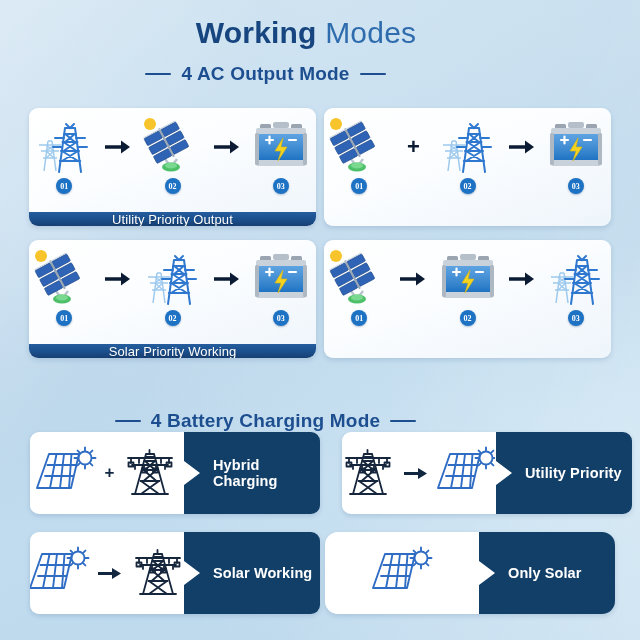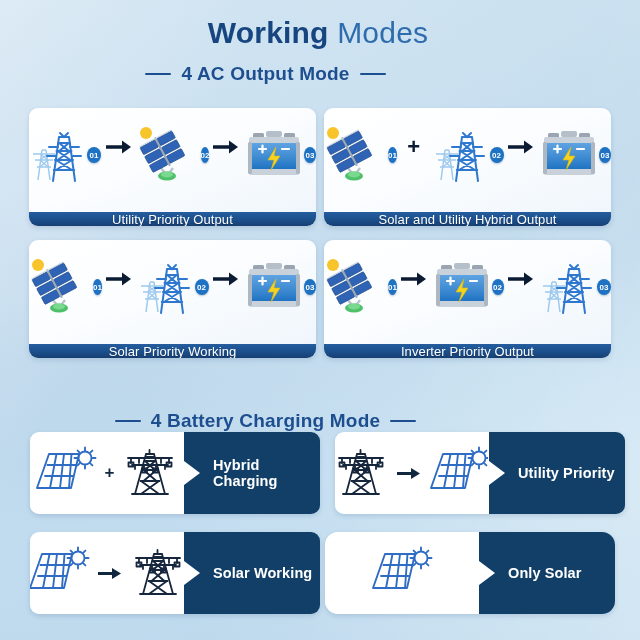--- a/index.html
+++ b/index.html
@@ -11,38 +11,38 @@
       radial-gradient(ellipse 120% 70% at 8% 30%, #cadff0 0%, rgba(202,223,240,0) 60%),
       radial-gradient(ellipse 120% 80% at 95% 72%, #cfe5f3 0%, rgba(207,229,243,0) 62%),
       linear-gradient(170deg,#cfe3f1 0%,#c3dcee 22%,#b9d5e9 48%,#c2dcef 72%,#bcd8ec 100%);
     position:relative;
   }
   .sheen{position:absolute;inset:0;pointer-events:none;
     background:linear-gradient(118deg,rgba(255,255,255,.30) 0%,rgba(255,255,255,0) 28%,rgba(255,255,255,0) 62%,rgba(255,255,255,.22) 100%);}
 
   
   .title{position:absolute;top:16px;left:0;width:612px;text-align:center;
-    font-size:30px;line-height:34px;color:#2f6cae;letter-spacing:.2px;padding-left:12px;}
+    font-size:30px;line-height:34px;color:#2f6cae;letter-spacing:.2px;}
   .title .strong{font-weight:bold;color:#17457f;}
   .title .light{font-weight:normal;color:#2f6cae;}
 
   .subhead{position:absolute;left:0;width:531px;text-align:center;
     font-size:19px;font-weight:bold;color:#1d4e8f;letter-spacing:.2px;
     display:flex;align-items:center;justify-content:center;gap:10px;}
   .subhead .dash{display:inline-block;width:26px;height:2px;background:#1d4e8f;border-radius:1px;}
   #sub-ac{top:63px;}
   #sub-bat{top:388px;margin-top:22px;}
 
   
   .card{position:absolute;width:287px;height:118px;border-radius:9px;
     background:linear-gradient(160deg,#ffffff 0%,#fbfdff 45%,#eef5fb 100%);
     box-shadow:0 2px 5px rgba(40,80,130,.17);overflow:hidden;}
   .card .flow{position:absolute;left:0;top:0;width:287px;height:92px;
     display:flex;align-items:center;justify-content:center;gap:4px;}
-  .card .slot{width:72px;display:flex;flex-direction:row;align-items:center;justify-content:flex-start;}
+  .card .slot{width:72px;display:flex;flex-direction:column;align-items:center;justify-content:flex-start;font-family:Liberation Serif, serif;}
   .card .art{height:62px;display:flex;align-items:center;justify-content:center;}
   .badge{width:16px;height:16px;border-radius:50%;background:#1d72c4;color:#fff;
     font-size:8px;font-weight:bold;display:flex;align-items:center;justify-content:center;
     margin-top:2px;box-shadow:0 1px 2px rgba(20,60,110,.3);}
   .op{font-size:22px;color:#0b1b33;font-weight:bold;line-height:1;margin-bottom:14px;
     display:flex;align-items:center;justify-content:center;width:30px;}
   .op svg{display:block;}
   .cardlabel{position:absolute;left:0;bottom:0;width:287px;height:14px;
     background:linear-gradient(180deg,#255d9e 0%,#1b4f8c 55%,#173f73 100%);
     color:#fff;font-size:13px;font-weight:normal;display:flex;align-items:center;justify-content:center;
@@ -239,21 +239,20 @@
       <rect x="4" y="15" width="4" height="32" rx="1.5" fill="#aeb8c2"></rect>
       <rect x="52" y="15" width="4" height="32" rx="1.5" fill="#aeb8c2"></rect>
       <path d="M15 22 h7 M18.5 18.5 v7" stroke="#ffffff" stroke-width="2.2" stroke-linecap="round"></path>
       <path d="M38 22 h7" stroke="#ffffff" stroke-width="2.2" stroke-linecap="round"></path>
       <path d="M32 20 L24 33 h6 l-3 10 9 -14 h-6 z" fill="#f5d321" stroke="#e0b806" stroke-width=".6"></path>
     </svg>
         </div>
         <div class="badge">03</div>
       </div>
     </div>
-    <div class="cardlabel">Solar and Utility Hybrid Output</div>
   </div>
 <div class="card" id="ac-card-2" style="left:29px;top:240px;">
     <div class="flow">
       <div class="slot">
         <div class="art">
           <svg width="64" height="60" viewBox="0 0 64 60">
       <circle cx="9" cy="9" r="6" fill="#f7c52b"></circle>
       <g>
         <path d="M24 44 L30 52 M36 44 L30 52" stroke="#b9c3cd" stroke-width="2.4" fill="none"></path>
         <ellipse cx="30" cy="52" rx="9" ry="4.5" fill="#4fc06a"></ellipse>
@@ -411,21 +410,20 @@
         <path d="M29 19 H41 M27.5 27 H42.5 M26 36 H44 M24.8 46 H45.2"></path>
         <path d="M30.2 19 L39.8 27 M39.8 19 L30.2 27 M28.5 27 L41.5 36 M41.5 27 L28.5 36 M27 36 L43 46 M43 36 L27 46"></path>
         <path d="M31 9 L35 13 L39 9"></path>
         <path d="M20 23 H29 M41 23 H50 M18 32 H27 M43 32 H52"></path>
       </g>
     </svg>
         </div>
         <div class="badge">03</div>
       </div>
     </div>
-    <div class="cardlabel">Inverter Priority Output</div>
   </div>
 
 <div class="bcard" id="bc-card-0" style="left:30px;top:432px;">
     <div class="bleft">
       <div><svg width="62" height="50" viewBox="0 0 62 50">
       <g stroke="#2f6cc4" stroke-width="1.9" fill="none" stroke-linejoin="round">
         <path d="M14 8 L44 8 L36 42 L2 42 Z"></path>
         <path d="M21.5 8 L15 42 M29 8 L25 42 M36.5 8 L34 42"></path>
         <path d="M11.7 19 L41.4 19 M9.3 30 L38.6 30"></path>
       </g>
@@ -456,21 +454,21 @@
       </g>
     </svg></div>
     </div>
     <div class="bright">
       <svg class="notch" viewBox="0 0 18 82" preserveAspectRatio="none">
         <path d="M0 0 H1 V29 L17 41 L1 53 V82 H0 Z" fill="#ffffff"></path>
       </svg>
       <span class="txt">Hybrid Charging</span>
     </div>
   </div>
-<div class="bcard" id="bc-card-1" style="left:335px;top:432px;">
+<div class="bcard" id="bc-card-1" style="left:342px;top:432px;">
     <div class="bleft">
       <div><svg width="56" height="52" viewBox="0 0 56 52">
       <g stroke="#16263d" stroke-width="1.8" fill="none" stroke-linecap="round" stroke-linejoin="round">
         <path d="M13 49 L24 9 M43 49 L32 9 M24 9 H32"></path>
         <path d="M10 49 H46"></path>
         <path d="M22.5 16 H33.5 M21 25 H35 M18.5 36 H37.5"></path>
         <path d="M23 16 L33 25 M33 16 L23 25 M21.6 25 L34.4 36 M34.4 25 L21.6 36 M19 36 L37 49 M37 36 L19 49"></path>
         <path d="M24.5 12 H31.5"></path>
         <path d="M6 13 H50"></path>
         <path d="M10 20 H46"></path>

